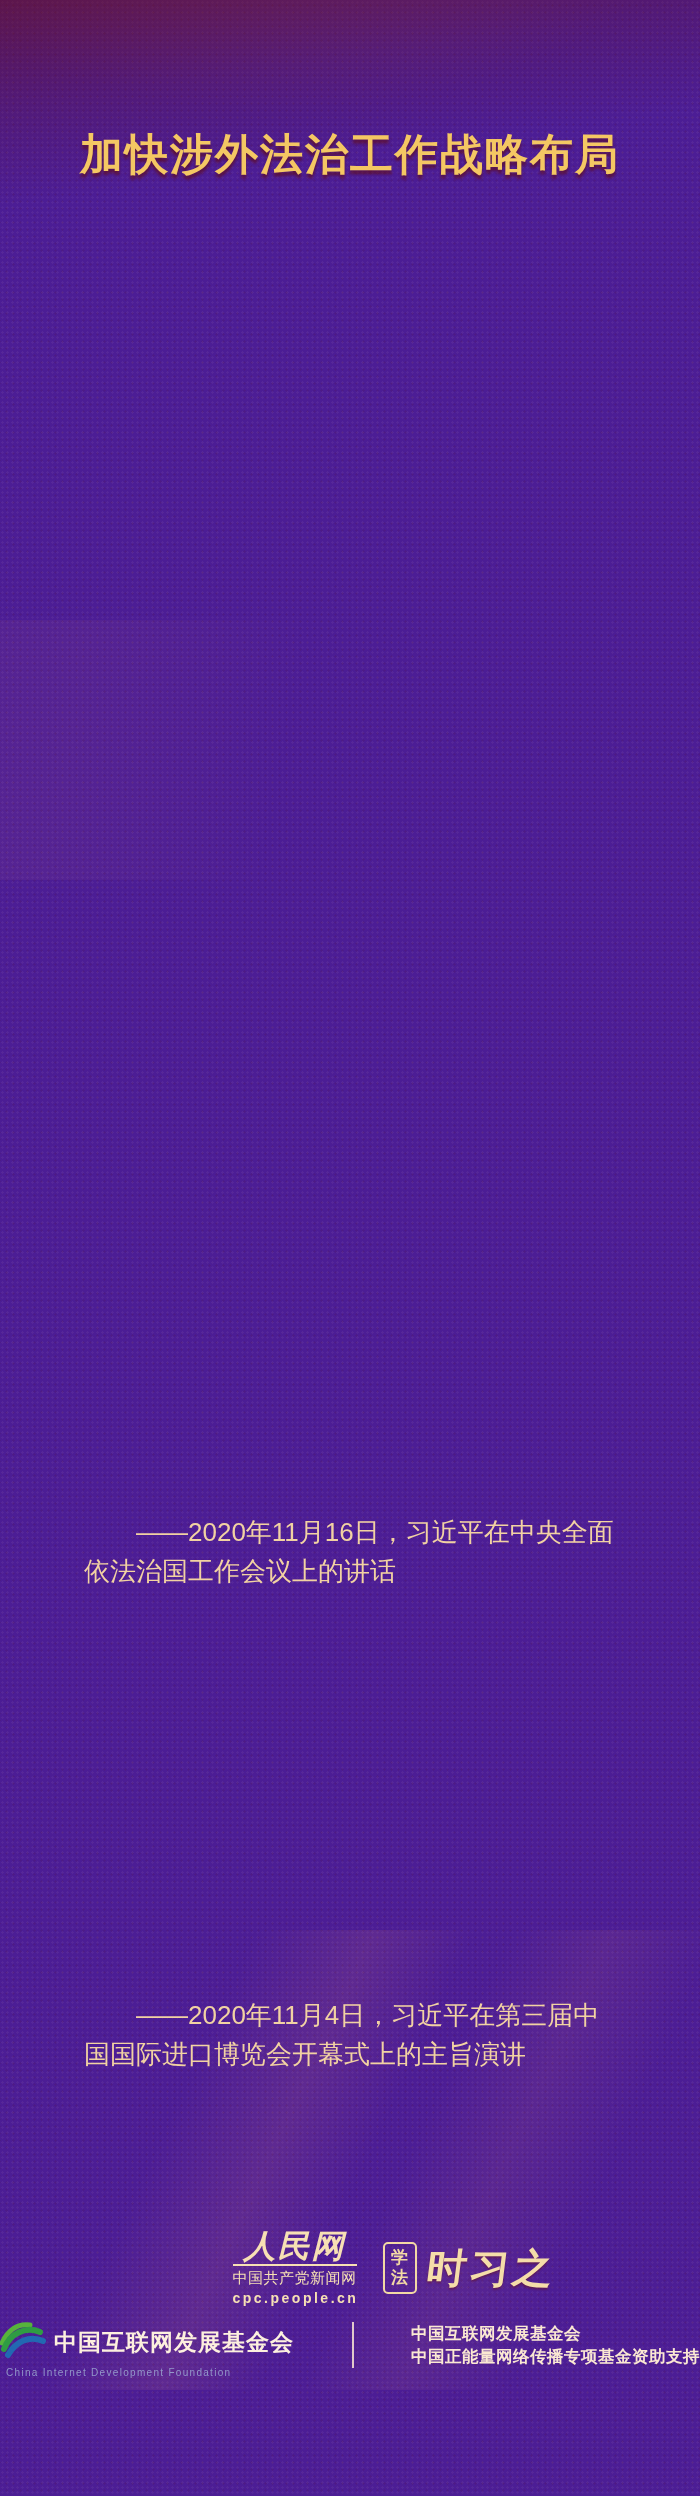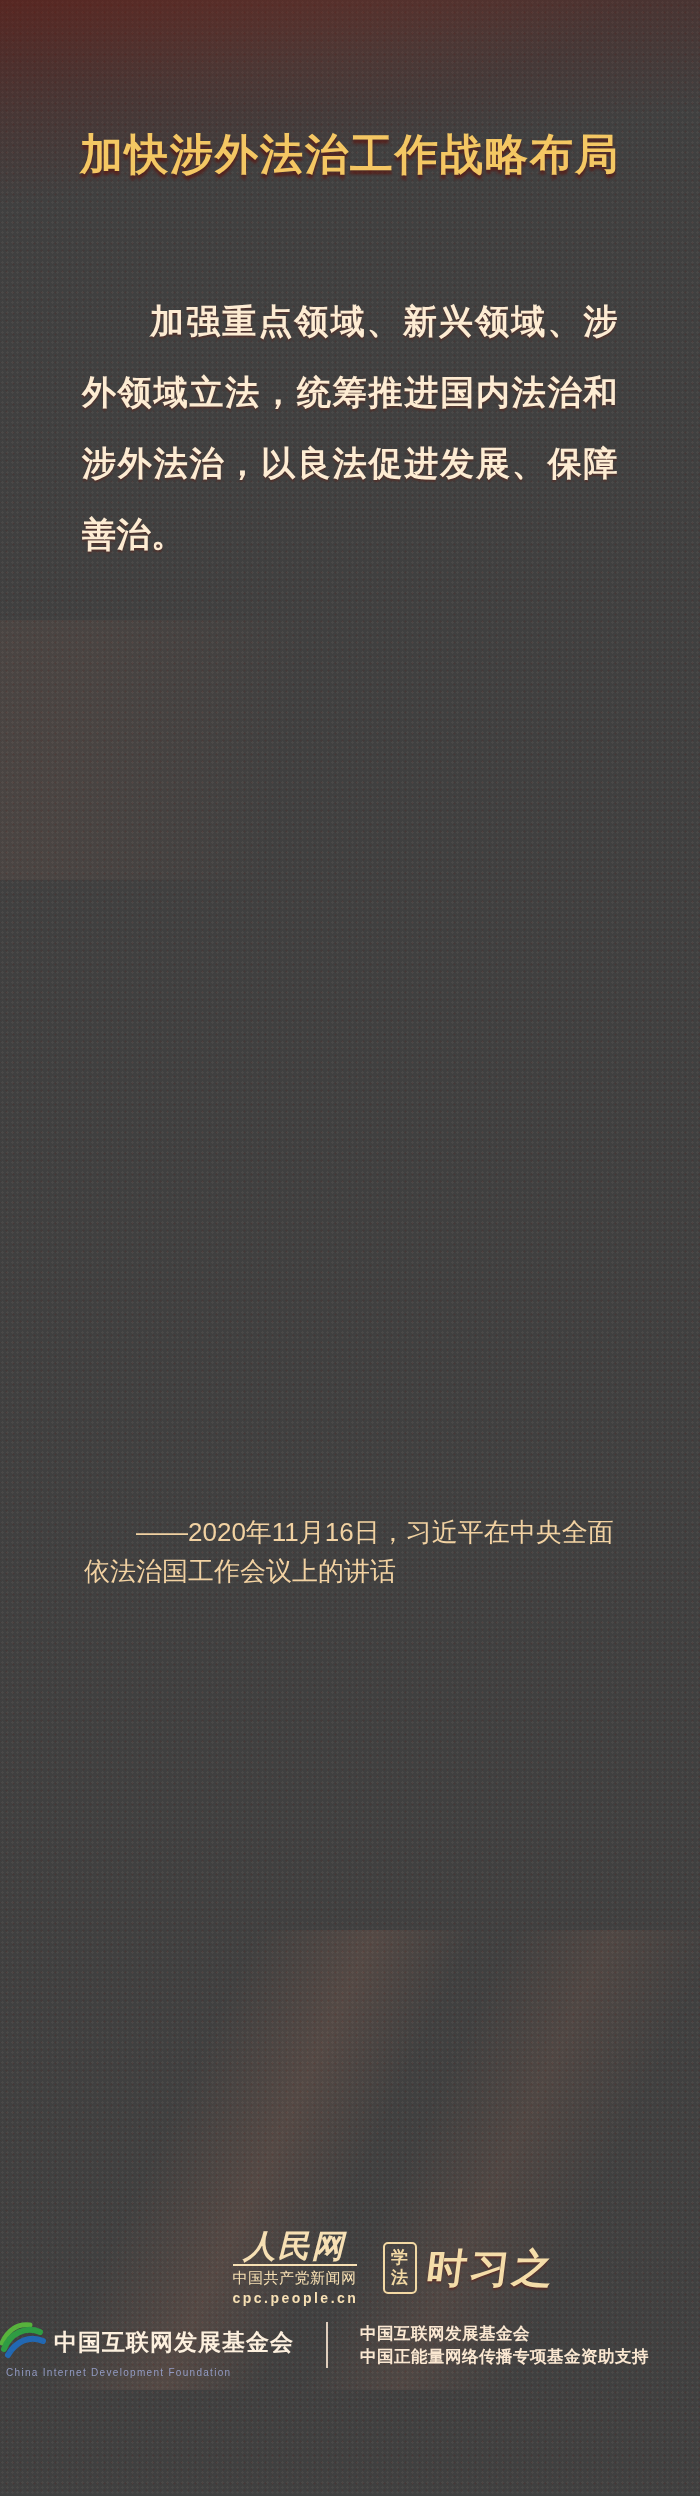--- a/index.html
+++ b/index.html
@@ -1,18 +1,18 @@
 <!DOCTYPE html>
 <html lang="zh"><head>
 <meta charset="utf-8">
 <style>
   html,body { margin:0; padding:0; background:#1e1e1e; }
   .canvas {
     position:relative; width:700px; height:2496px; margin:0 auto;
-    background:#404040; overflow:hidden;
+    background:#4c1d95; overflow:hidden;
     font-family:"Liberation Sans","DejaVu Sans",sans-serif;
   }
   
   .texture {
     position:absolute; inset:0; pointer-events:none;
     background-image:
       radial-gradient(rgba(255,225,205,0.055) 1px, transparent 1.3px),
       radial-gradient(rgba(90,5,0,0.09) 1px, transparent 1.3px);
     background-size:5px 5px, 7px 7px;
     background-position:0 0, 3px 2px;
@@ -81,21 +81,21 @@
   }
   .sxz-word {
     font-size:40px; font-weight:bold; color:#f5dda9;
     transform:skewX(-7deg); letter-spacing:3px;
     text-shadow:0 2px 2px rgba(110,15,5,0.4);
   }
 
   
   .foundation-row {
     position:absolute; top:2320px; left:0; width:100%;
-    display:flex; justify-content:flex-start; align-items:flex-start; gap:32px;
+    display:flex; justify-content:space-between; align-items:flex-start; gap:32px;
   }
   .fdn-left { text-align:left; }
   .fdn-main { display:flex; align-items:center; gap:8px; }
   .fdn-name { font-size:23px; font-weight:bold; color:#fdf0de; letter-spacing:1px; white-space:nowrap; }
   .fdn-en {
     font-size:10px; color:#9aa3cf; letter-spacing:1.3px; margin-top:3px; margin-left:6px;
     filter:blur(0.6px); opacity:0.9; white-space:nowrap;
   }
   .fdn-divider { width:2px; height:46px; background:rgba(250,230,210,0.85); margin-top:2px; }
   .fdn-right {
@@ -107,26 +107,24 @@
 <body>
 
 <div class="canvas">
   <div class="texture"></div>
   <div class="sheen-top"></div>
   <div class="sheen-mid"></div>
   <div class="sheen-bottom"></div>
 
   <h1 class="title">加快涉外法治工作战略布局</h1>
 
-  <section class="quote q1">
-    <p class="body-text">加强重点领域、新兴领域、涉外领域立法，统筹推进国内法治和涉外法治，以良法促进发展、保障善治。</p>
-  </section>
 
   <p class="attr a2">——2020年11月16日，习近平在中央全面依法治国工作会议上的讲话</p>
 
+  <p class="attr a3">——2020年11月4日，习近平在第三届中国国际进口博览会开幕式上的主旨演讲</p>
 
   <div class="logo-row">
     <div class="pd-logo">
       <div class="pd-script">人民网</div>
       <div class="pd-rule"></div>
       <div class="pd-sub">中国共产党新闻网</div>
       <div class="pd-url">cpc.people.cn</div>
     </div>
     <div class="sxz-logo">
       <div class="sxz-badge">

